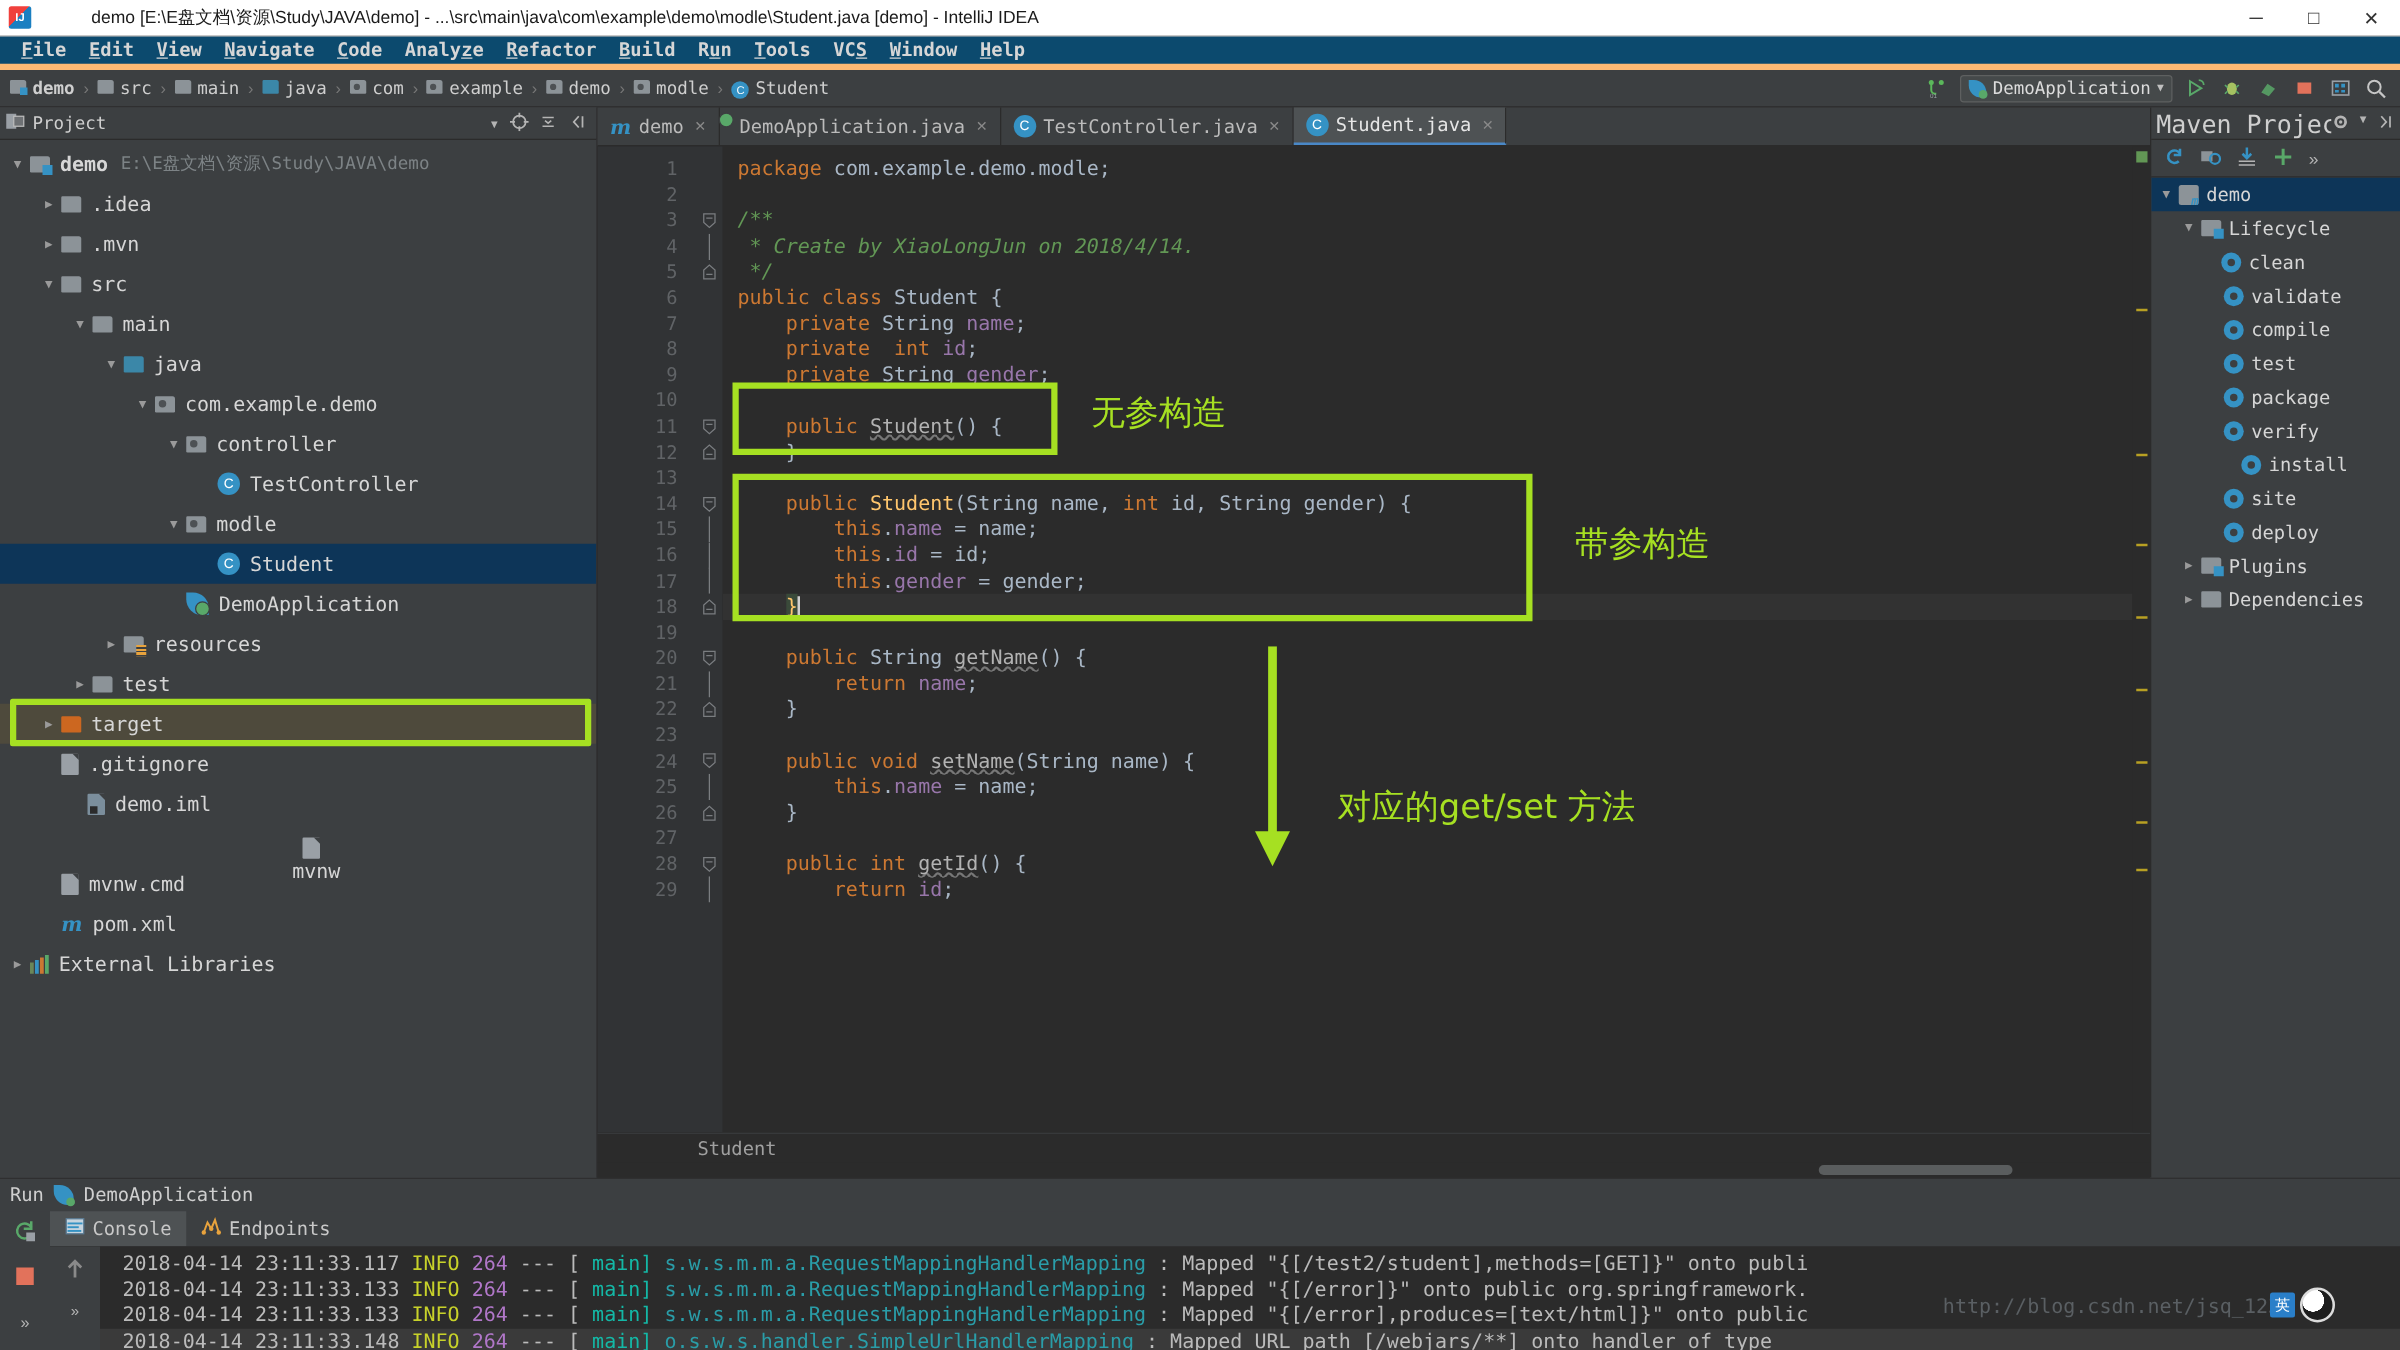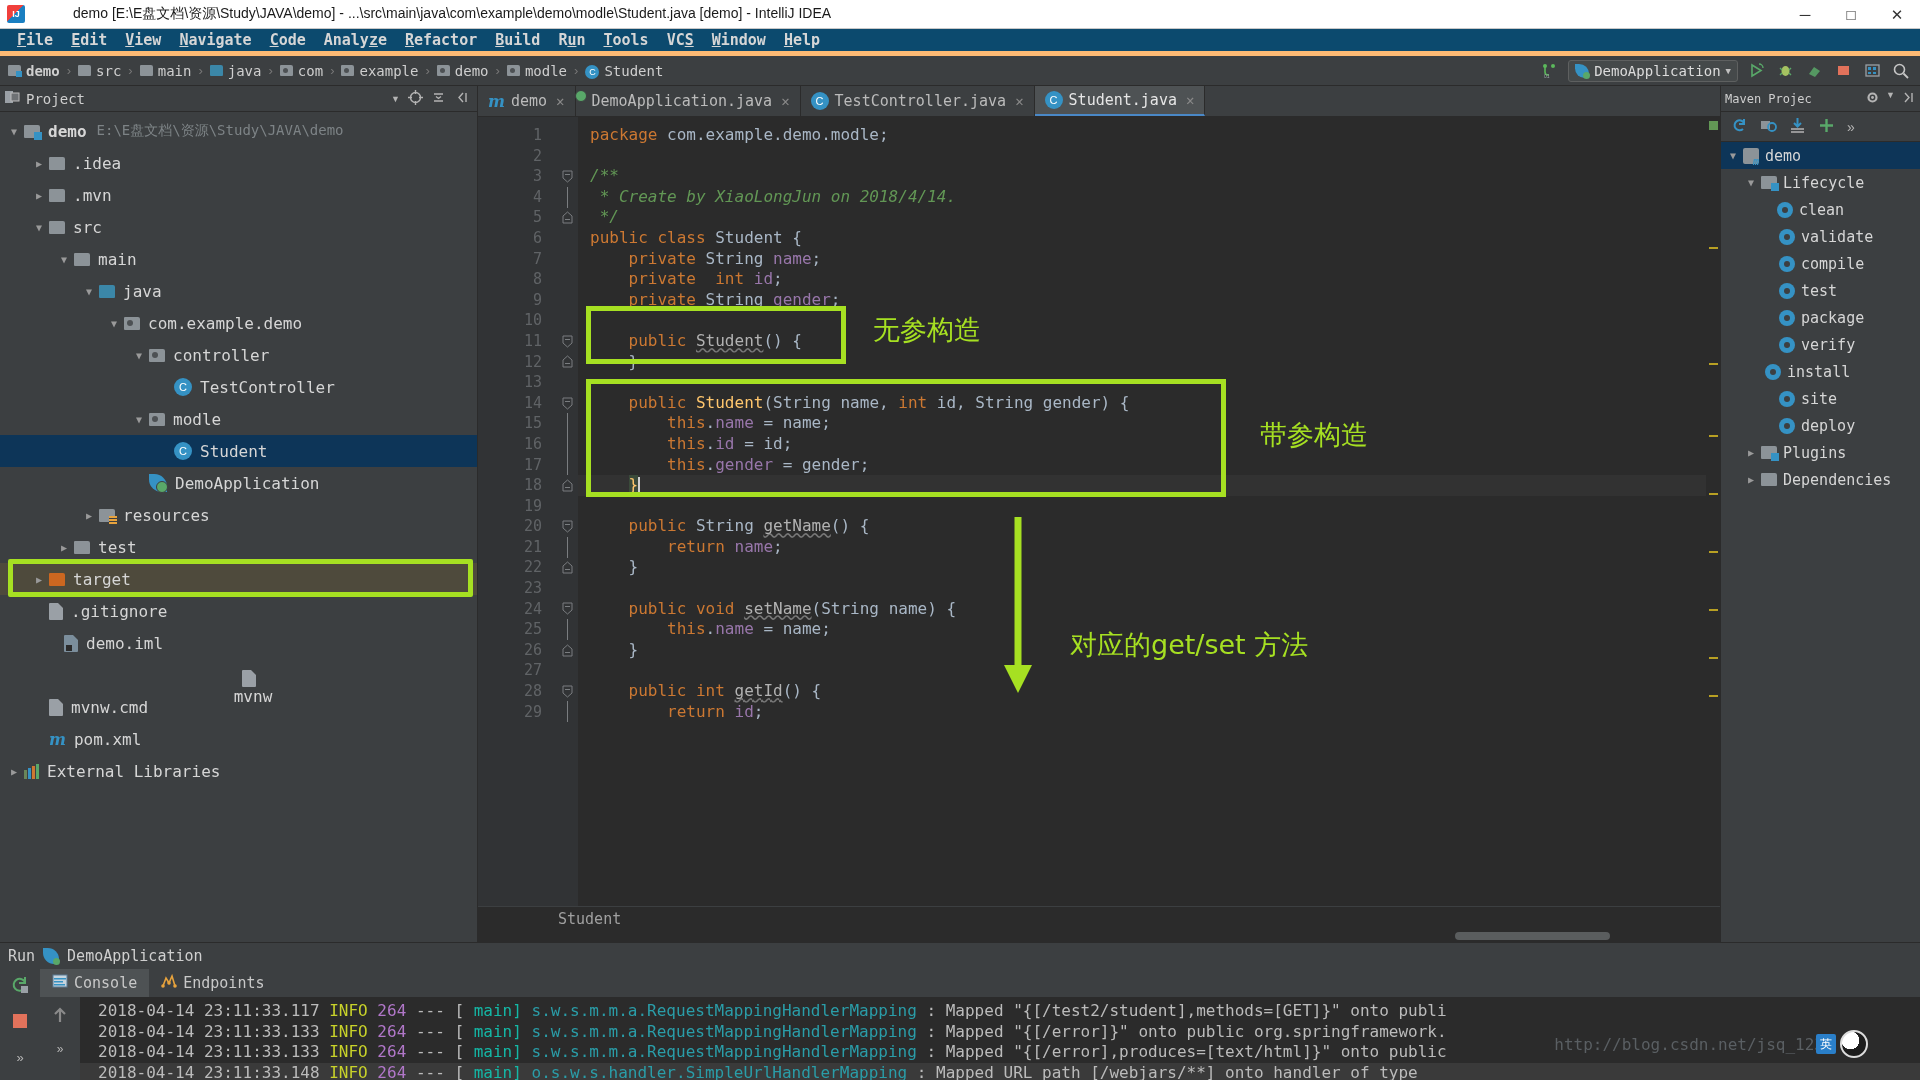--- a/index.html
+++ b/index.html
@@ -177,21 +177,21 @@
   
   #marker-strip{width:14px;background:#2b2b2b;flex:none;position:relative;}
   #marker-strip .tick{position:absolute;right:2px;width:9px;height:2px;background:#b8a023;}
   #marker-strip .ok{position:absolute;top:4px;right:2px;width:9px;height:9px;background:#629755;}
 
   
   #maven-panel { width:200px; background:#3c3f41; border-left:1px solid #2b2b2b;
                  display:flex; flex-direction:column; flex:none; }
   #maven-header{height:26px;display:flex;align-items:center;padding:0 4px;
      border-bottom:1px solid #2b2b2b;flex:none;}
-  #maven-header .mh-title{font-size:12px;color:#cfcfcf;font-family:"DejaVu Sans Mono",monospace;
+  #maven-header .mh-title{font-size:20px;color:#cfcfcf;font-family:"DejaVu Sans Mono",monospace;
      white-space:nowrap;overflow:hidden;}
   #maven-header .mh-icons{margin-left:auto;display:flex;gap:6px;color:#b4b4b4;font-size:13px;}
   #maven-toolbar{height:30px;display:flex;align-items:center;gap:12px;padding:0 10px;
      border-bottom:1px solid #2b2b2b;flex:none;}
   #maven-tree{flex:1;overflow:hidden;}
   .mrow{height:27px;display:flex;align-items:center;font-size:15px;color:#d6d6d6;
     font-family:"DejaVu Sans Mono",monospace;white-space:nowrap;padding-left:2px;}
   .mrow.selected{background:#0d3558;}
   .mrow .arrow{width:20px;text-align:center;color:#9a9a9a;font-size:10px;flex:none;}
   .mrow .tic{margin-right:6px;flex:none;display:flex;align-items:center;}
@@ -514,21 +514,21 @@
           </span>
           <span>target</span>
         </div>
         <div class="trow" style="padding-left: 29px;">
           <span class="arrow empty">&nbsp;</span>
           <span class="tic">
             <span class="file-ic"></span>
           </span>
           <span>.gitignore</span>
         </div>
-        <div class="trow" style="padding-left: 44px;">
+        <div class="trow" style="padding-left: 28px; margin-left: 22px;">
           <span class="arrow empty">&nbsp;</span>
           <span class="tic">
             <span class="file-ic iml"></span>
           </span>
           <span>demo.iml</span>
         </div>
         <div class="trow" style="padding-left: 29px; flex-direction: column;">
           <span class="arrow empty">&nbsp;</span>
           <span class="tic">
             <span class="file-ic"></span>
@@ -895,21 +895,21 @@
           </span>
           <span>package</span>
         </div>
         <div class="mrow" style="padding-left: 38px;">
           <span class="arrow">&nbsp;</span>
           <span class="tic">
             <span class="gear-ic"></span>
           </span>
           <span>verify</span>
         </div>
-        <div class="mrow" style="padding-left: 24px; align-items: center;">
+        <div class="mrow" style="padding-left: 52px; align-items: center;">
           <span class="arrow">&nbsp;</span>
           <span class="tic">
             <span class="gear-ic"></span>
           </span>
           <span>install</span>
         </div>
         <div class="mrow" style="padding-left: 38px;">
           <span class="arrow">&nbsp;</span>
           <span class="tic">
             <span class="gear-ic"></span>

